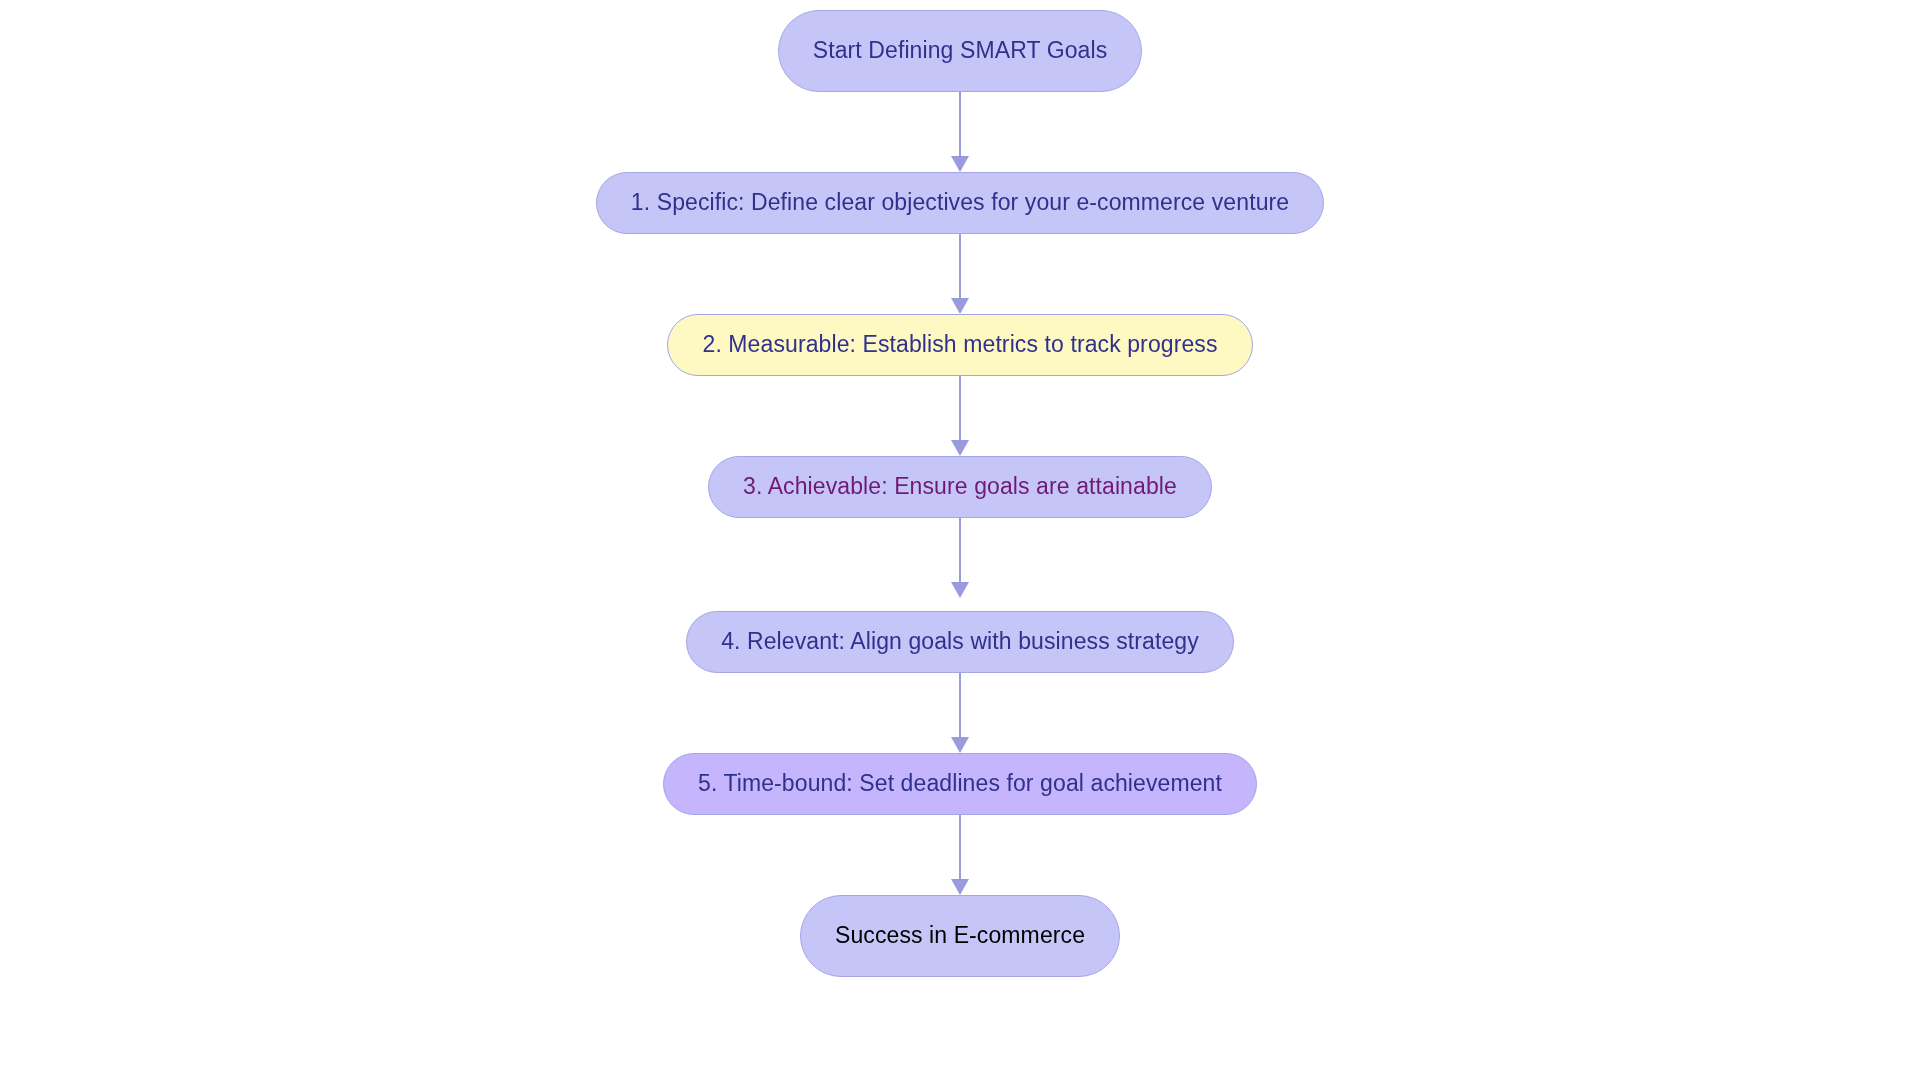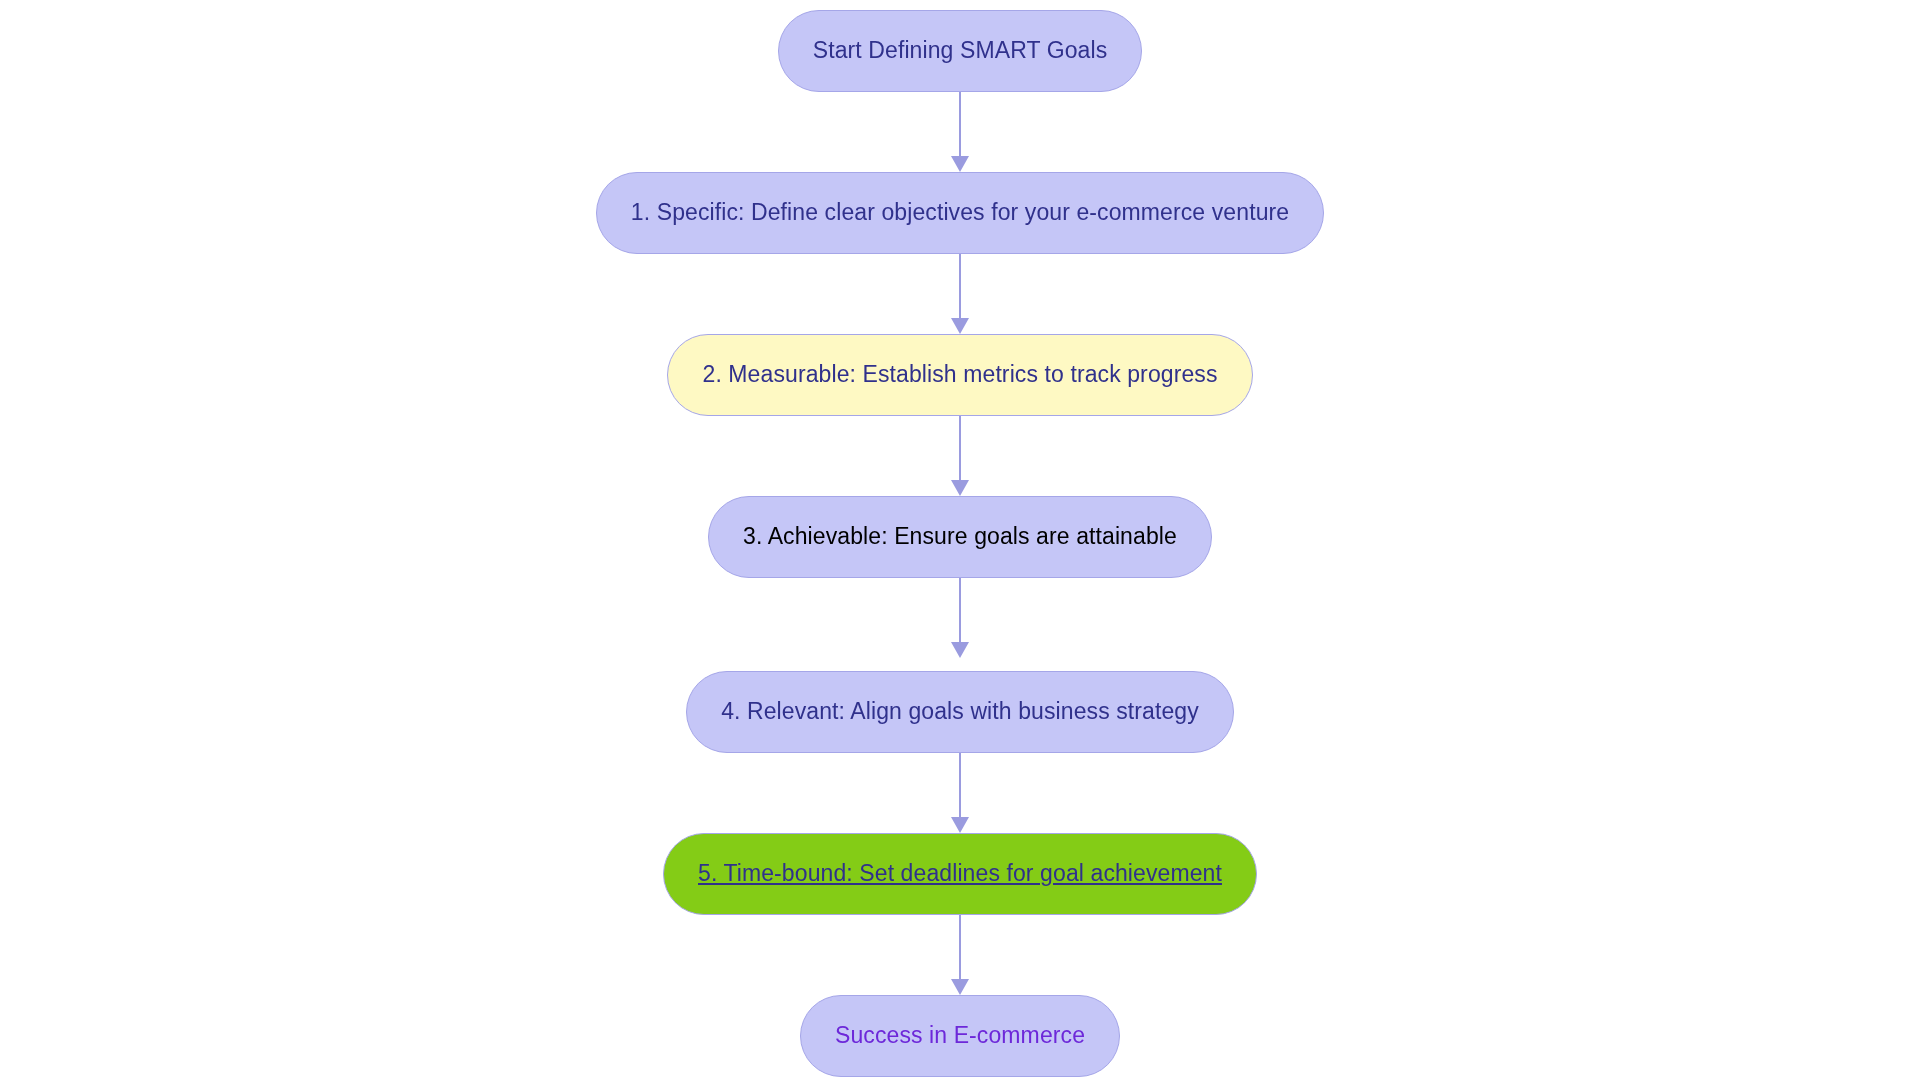--- a/index.html
+++ b/index.html
@@ -44,21 +44,21 @@
     color: #30318c;
     font-size: 23px;
     font-weight: 400;
     letter-spacing: 0.1px;
     line-height: 1.2;
     white-space: nowrap;
     padding: 0 34px;
   }
 
   .node-start   { height: 82px; margin-top: 10px; }
-  .node-step    { height: 82px; }
+  .node-step    { height: 62px; }
   .node-end     { height: 82px; }
 
   .connector {
     position: relative;
     width: 14px;
     display: flex;
     flex-direction: column;
     align-items: center;
     justify-content: flex-start;
   }
@@ -110,45 +110,45 @@
 
     <div class="node node-step" style="background: #fef9c3; border-color: rgb(165, 166, 232); color: rgb(48, 49, 140);">
       <span>2. Measurable: Establish metrics to track progress</span>
     </div>
 
     <div class="connector gap-3">
       <div class="line" style="background: rgb(154, 155, 223);"></div>
       <div class="arrowhead" style="border-top-color: rgb(154, 155, 223);"></div>
     </div>
 
-    <div class="node node-step" style="background: rgb(197, 198, 247); border-color: rgb(165, 166, 232); color: #000000;">
+    <div class="node node-step" style="background: rgb(197, 198, 247); border-color: rgb(165, 166, 232); color: #701a75;">
       <span>3. Achievable: Ensure goals are attainable</span>
     </div>
 
     <div class="connector gap-4">
       <div class="line" style="background: rgb(154, 155, 223);"></div>
       <div class="arrowhead" style="border-top-color: rgb(154, 155, 223);"></div>
     </div>
 
     <div class="node node-step" style="background: rgb(197, 198, 247); border-color: rgb(165, 166, 232); color: rgb(48, 49, 140); margin-top: 13px;">
       <span>4. Relevant: Align goals with business strategy</span>
     </div>
 
     <div class="connector gap-5">
       <div class="line" style="background: rgb(154, 155, 223);"></div>
       <div class="arrowhead" style="border-top-color: rgb(154, 155, 223);"></div>
     </div>
 
-    <div class="node node-step" style="background: #84cc16; border-color: rgb(165, 166, 232); color: rgb(48, 49, 140); text-decoration: underline;">
+    <div class="node node-step" style="background: #c4b5fd; border-color: rgb(165, 166, 232); color: rgb(48, 49, 140);">
       <span>5. Time-bound: Set deadlines for goal achievement</span>
     </div>
 
     <div class="connector gap-6">
       <div class="line" style="background: rgb(154, 155, 223);"></div>
       <div class="arrowhead" style="border-top-color: rgb(154, 155, 223);"></div>
     </div>
 
-    <div class="node node-end" style="background: rgb(197, 198, 247); border-color: rgb(165, 166, 232); color: #6d28d9;">
+    <div class="node node-end" style="background: rgb(197, 198, 247); border-color: rgb(165, 166, 232); color: #000000;">
       <span>Success in E-commerce</span>
     </div>
 
   </div>
 </div>
 
 </body></html>

